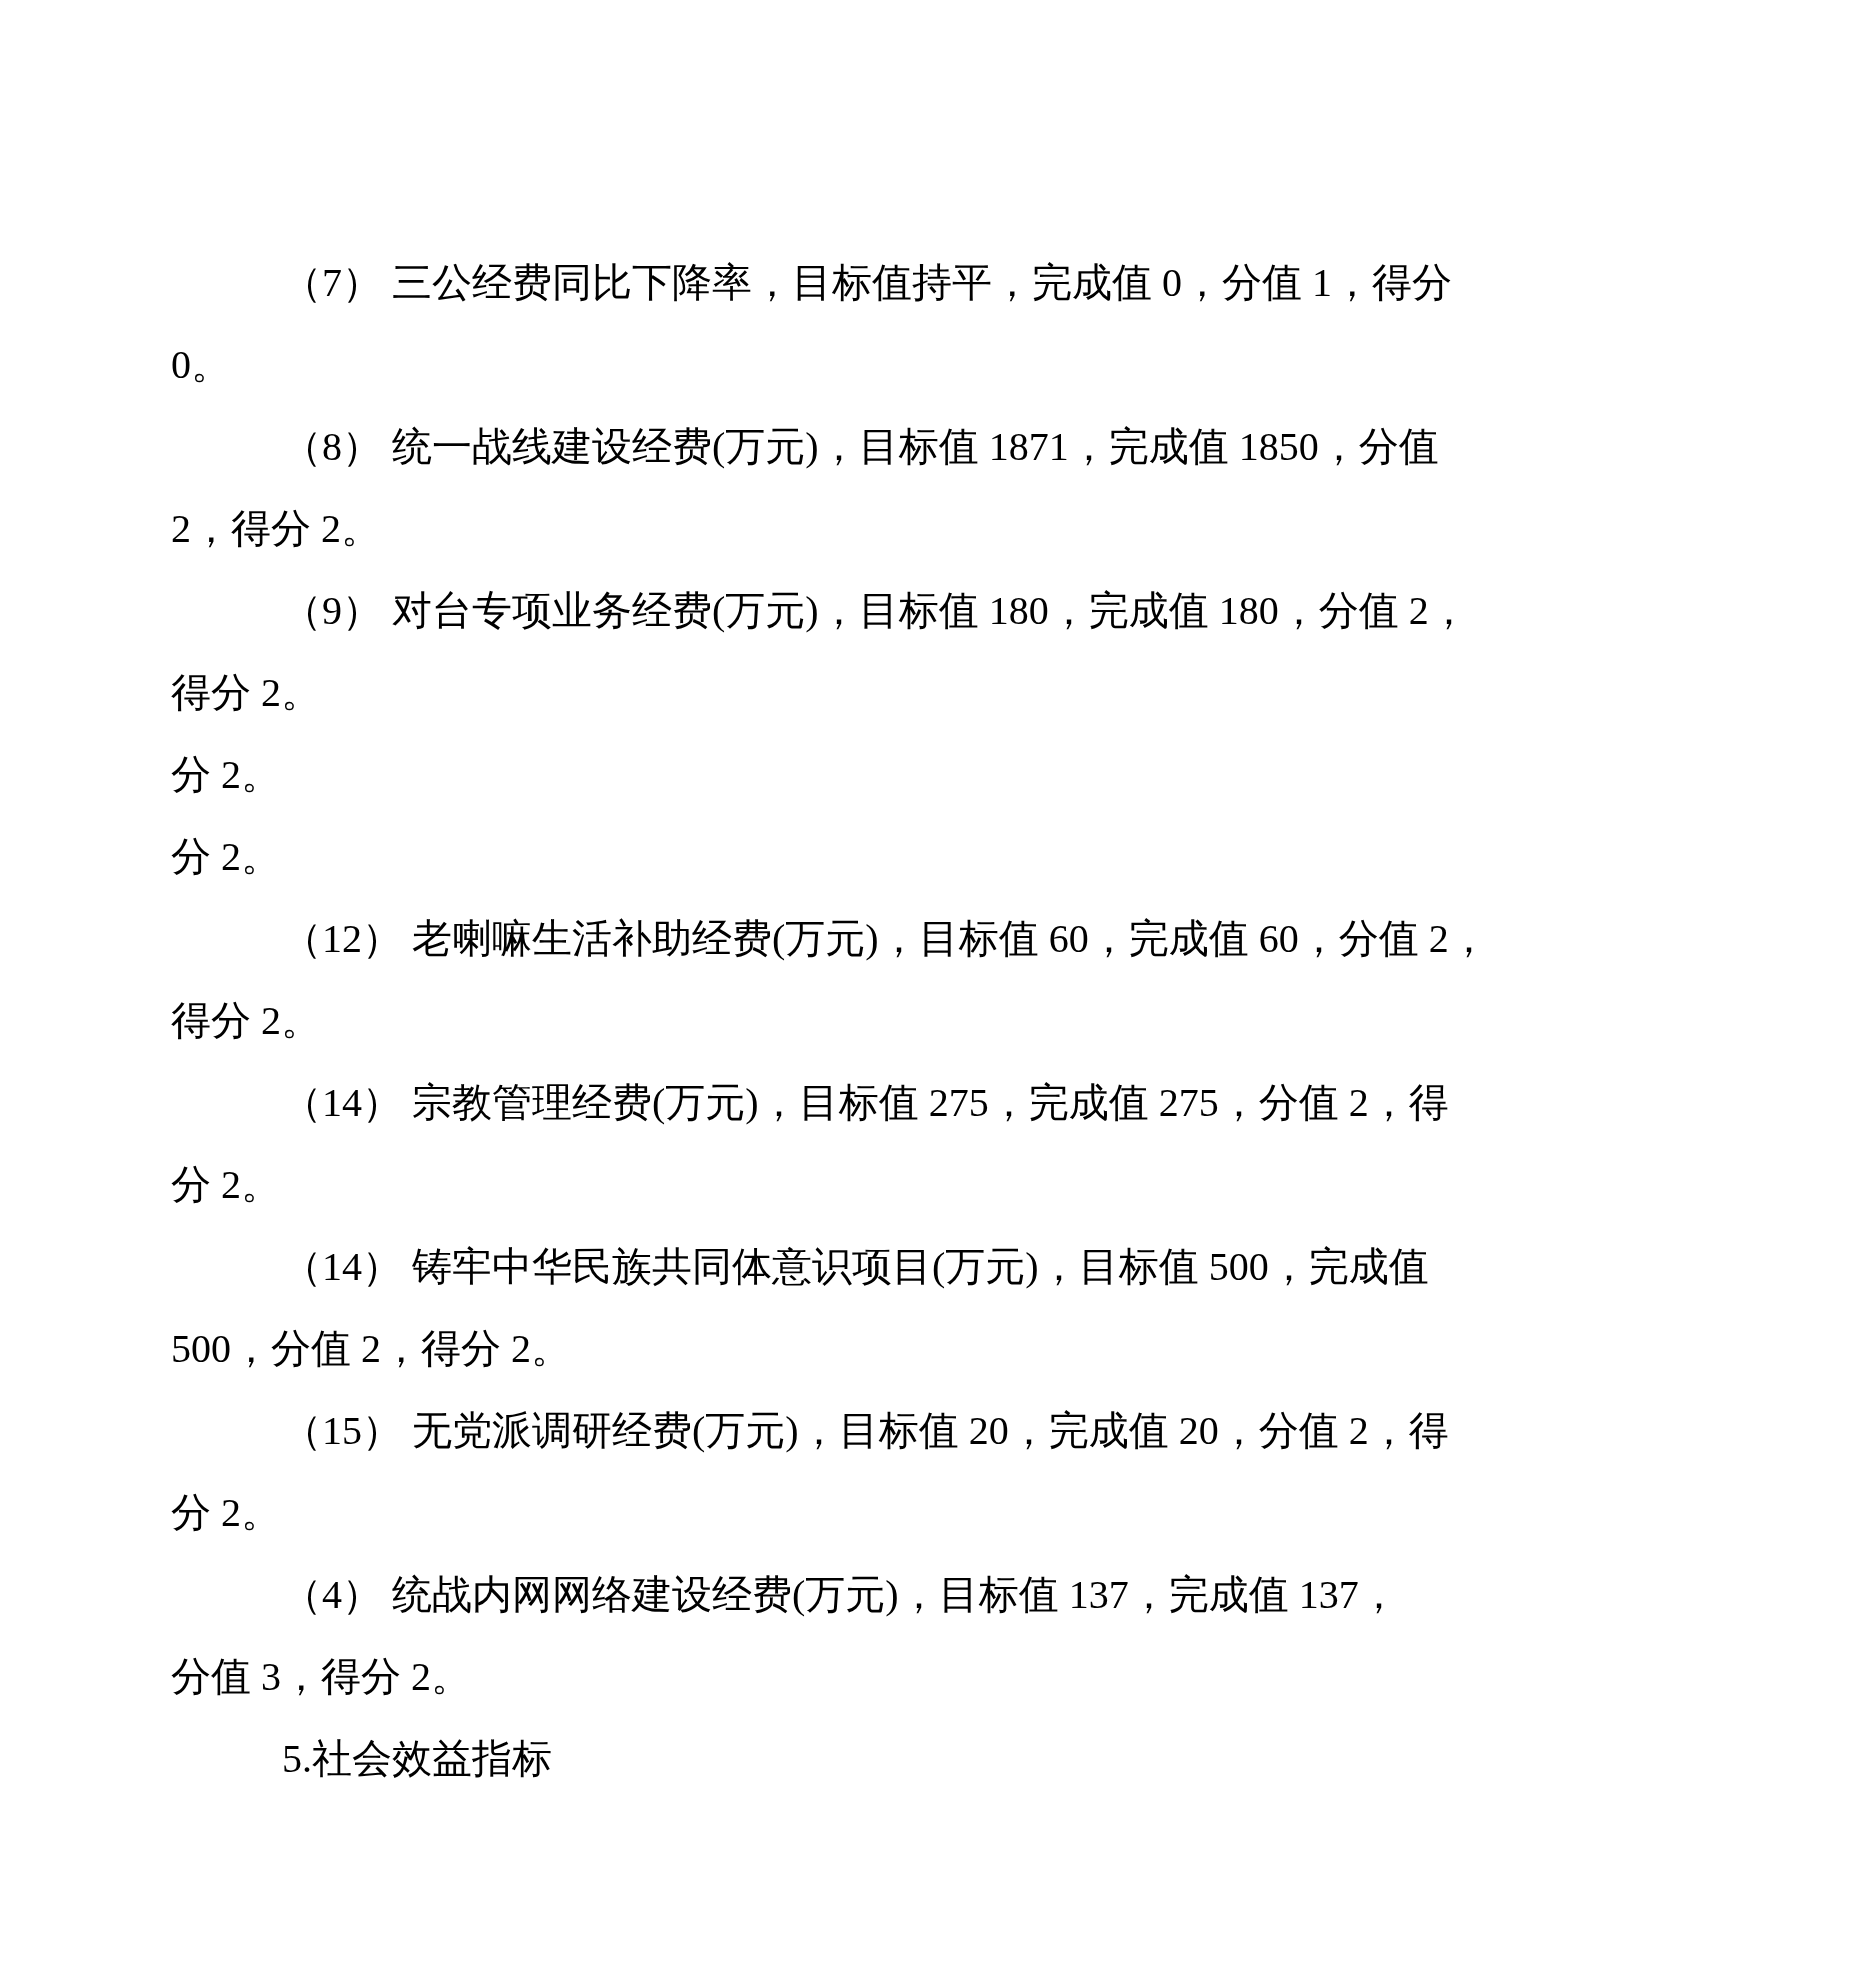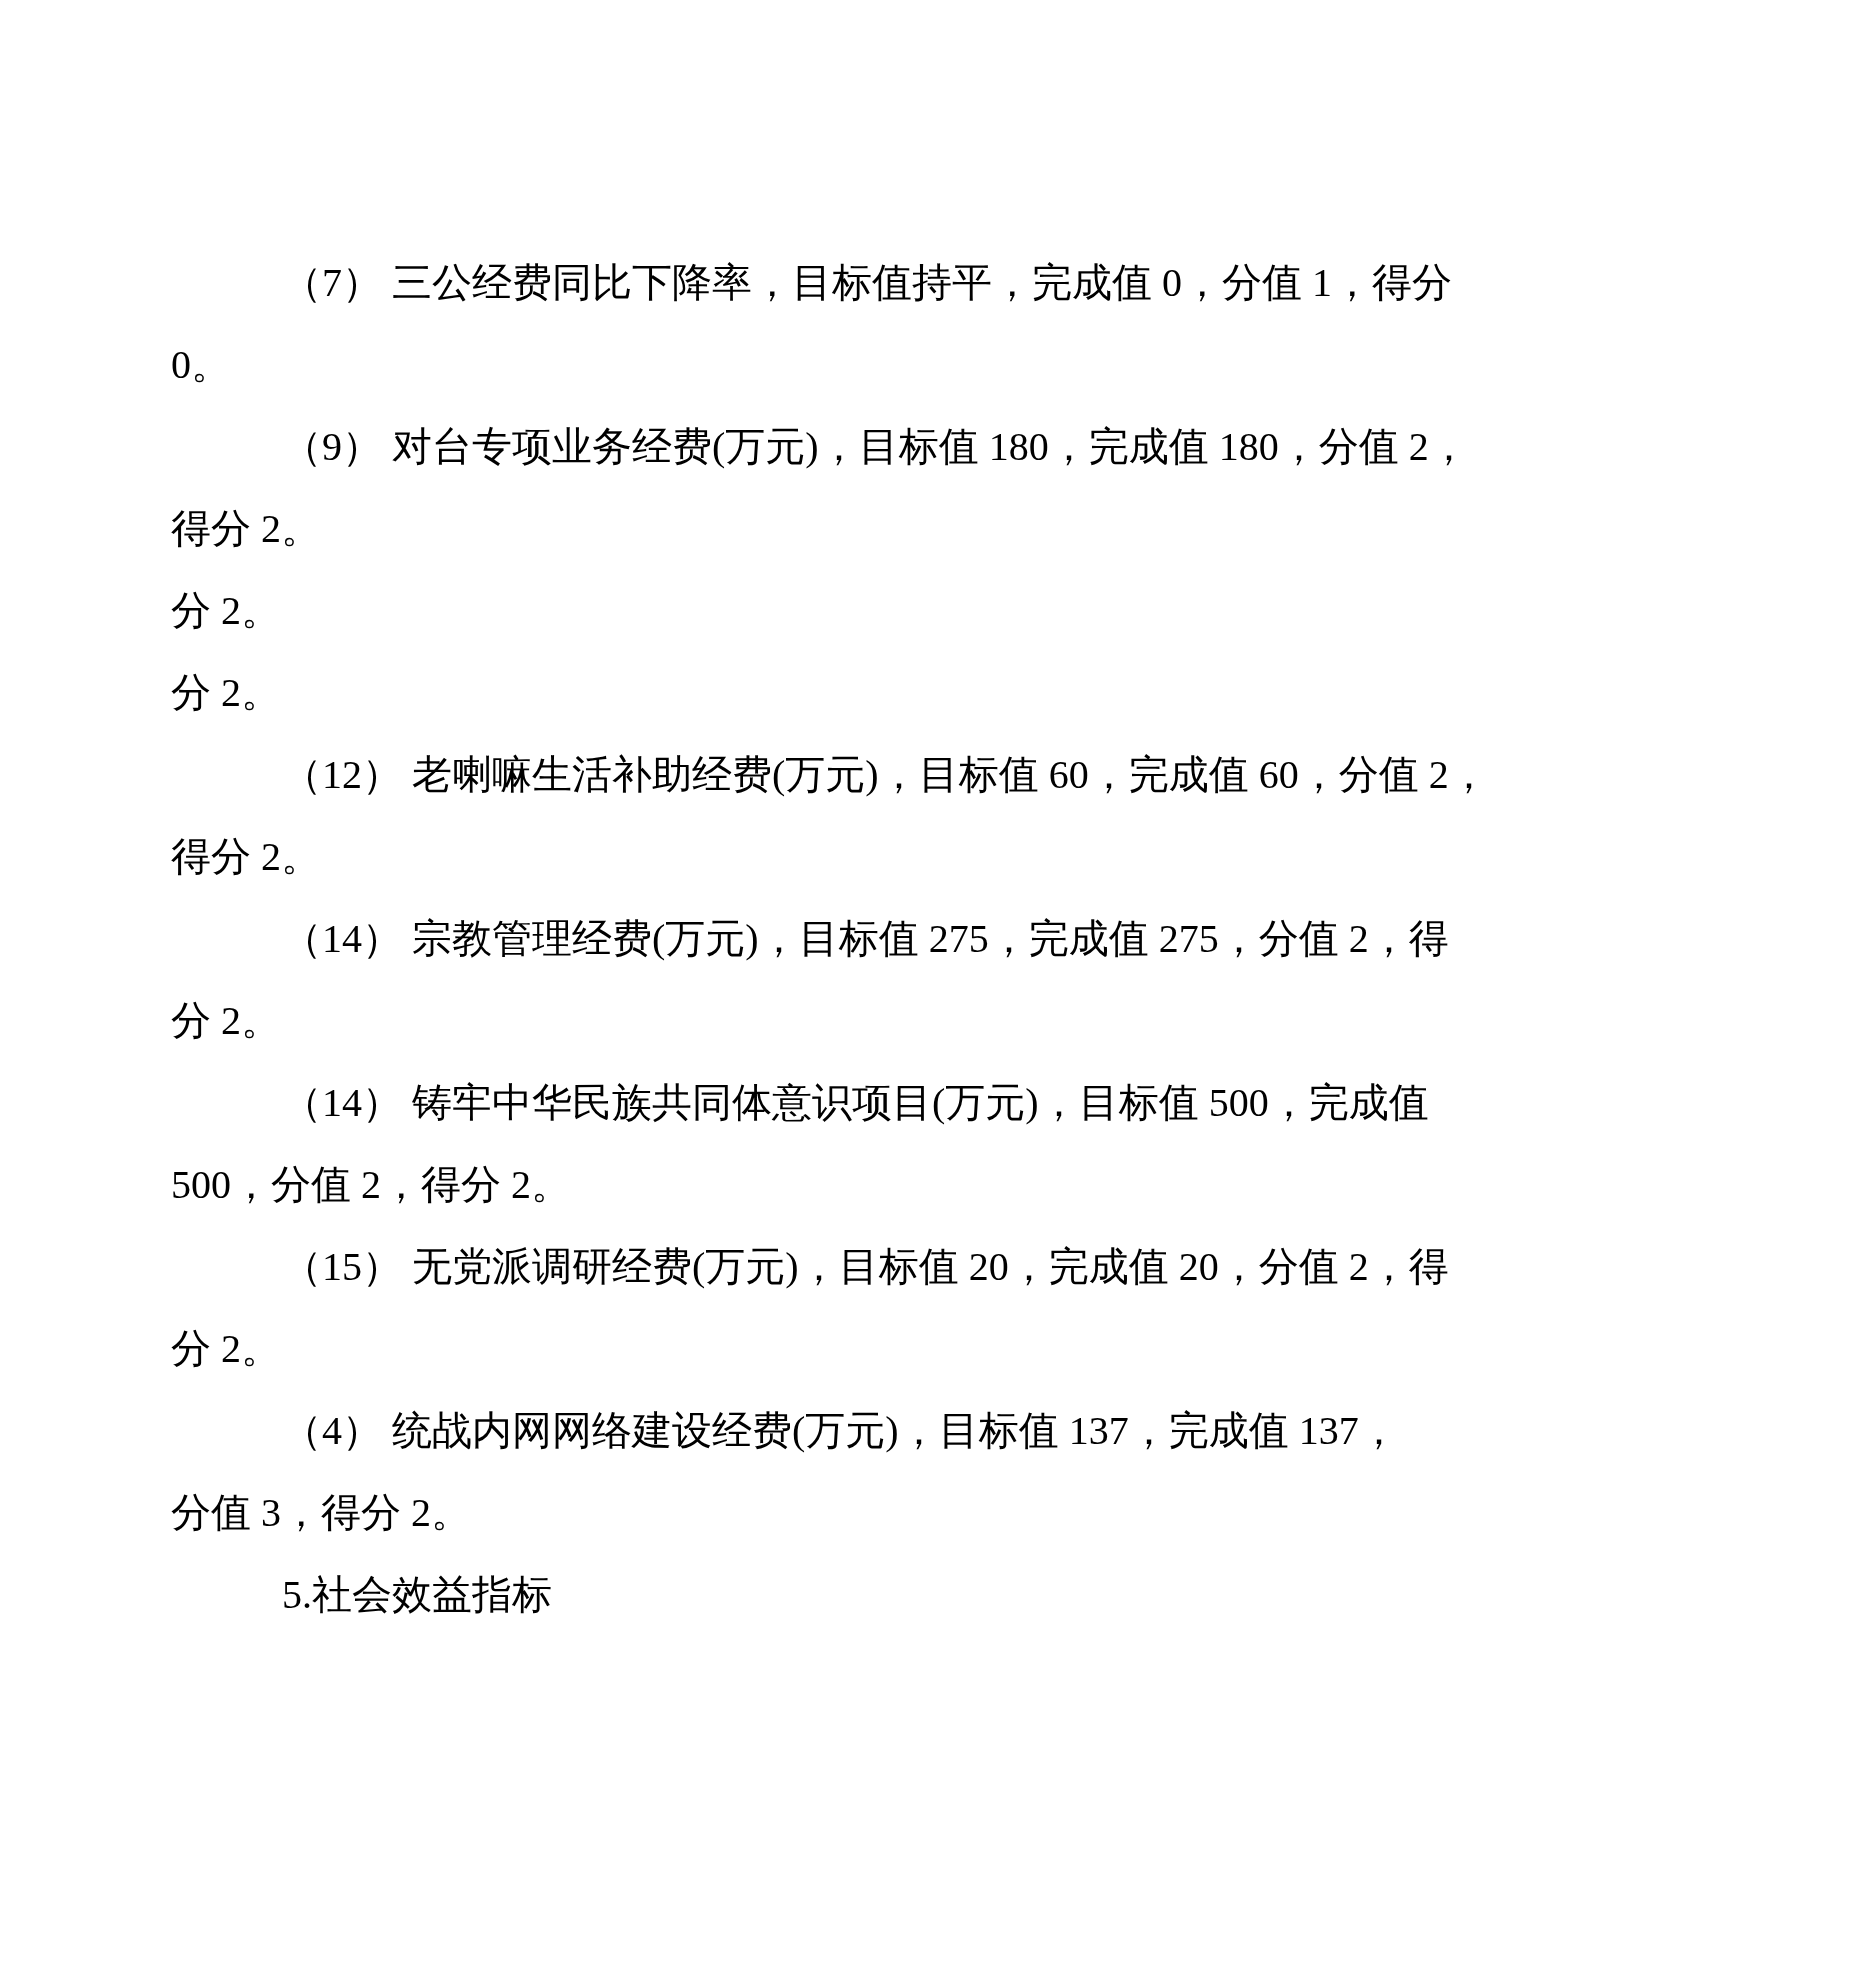--- a/index.html
+++ b/index.html
@@ -33,20 +33,22 @@
     padding-left: 111px;
   }
 </style>
 </head>
 <body>
 
 <div class="page">
   <div class="textblock">
       <div class="line indent">（7） 三公经费同比下降率，目标值持平，完成值 0，分值 1，得分</div>
       <div class="line">0。</div>
+      <div class="line indent">（8） 统一战线建设经费(万元)，目标值 1871，完成值 1850，分值</div>
+      <div class="line">2，得分 2。</div>
       <div class="line indent">（9） 对台专项业务经费(万元)，目标值 180，完成值 180，分值 2，</div>
       <div class="line">得分 2。</div>
       <div class="line">分 2。</div>
       <div class="line">分 2。</div>
       <div class="line indent">（12） 老喇嘛生活补助经费(万元)，目标值 60，完成值 60，分值 2，</div>
       <div class="line">得分 2。</div>
       <div class="line indent">（14） 宗教管理经费(万元)，目标值 275，完成值 275，分值 2，得</div>
       <div class="line">分 2。</div>
       <div class="line indent">（14） 铸牢中华民族共同体意识项目(万元)，目标值 500，完成值</div>
       <div class="line">500，分值 2，得分 2。</div>

